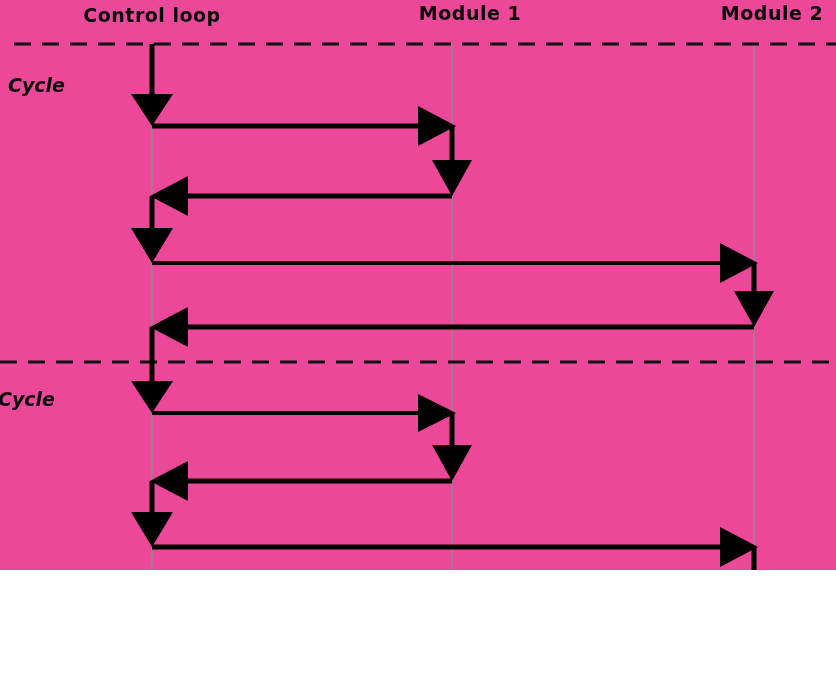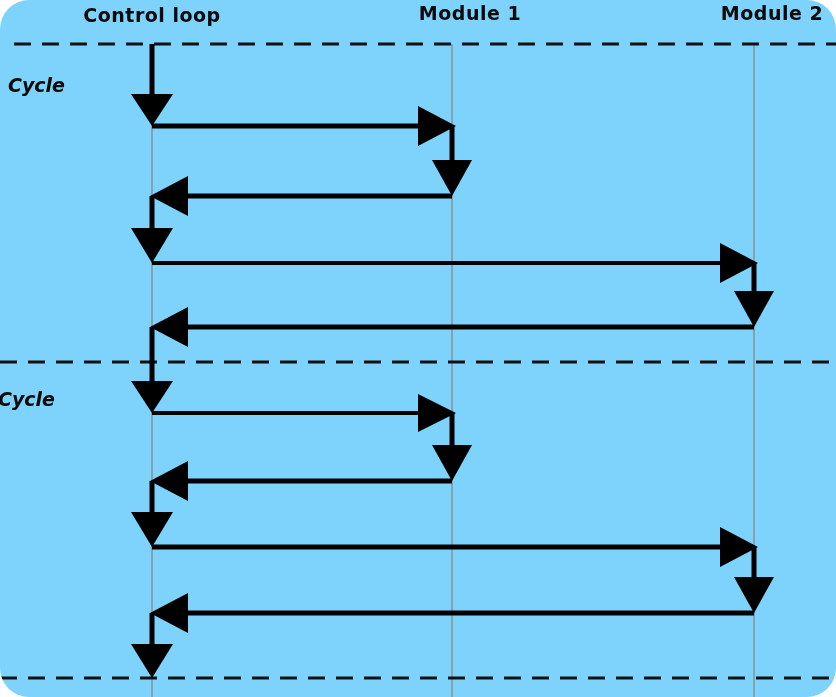--- a/index.html
+++ b/index.html
@@ -6,24 +6,23 @@
     margin: 0;
     padding: 0;
     background: #ffffff;
   }
   body {
     font-family: "DejaVu Sans", sans-serif;
   }
   #diagram-root {
     position: relative;
     width: 836px;
-    height: 697px;
-    background: #7dd3fc;
+    height: 570px;
+    background: #ec4899;
     overflow: hidden;
-    border-radius: 29px;
   }
   #diagram-svg {
     display: block;
     width: 836px;
     height: 697px;
   }
   .lifeline-label {
     font-family: "DejaVu Sans", sans-serif;
     font-weight: bold;
     font-size: 19px;

